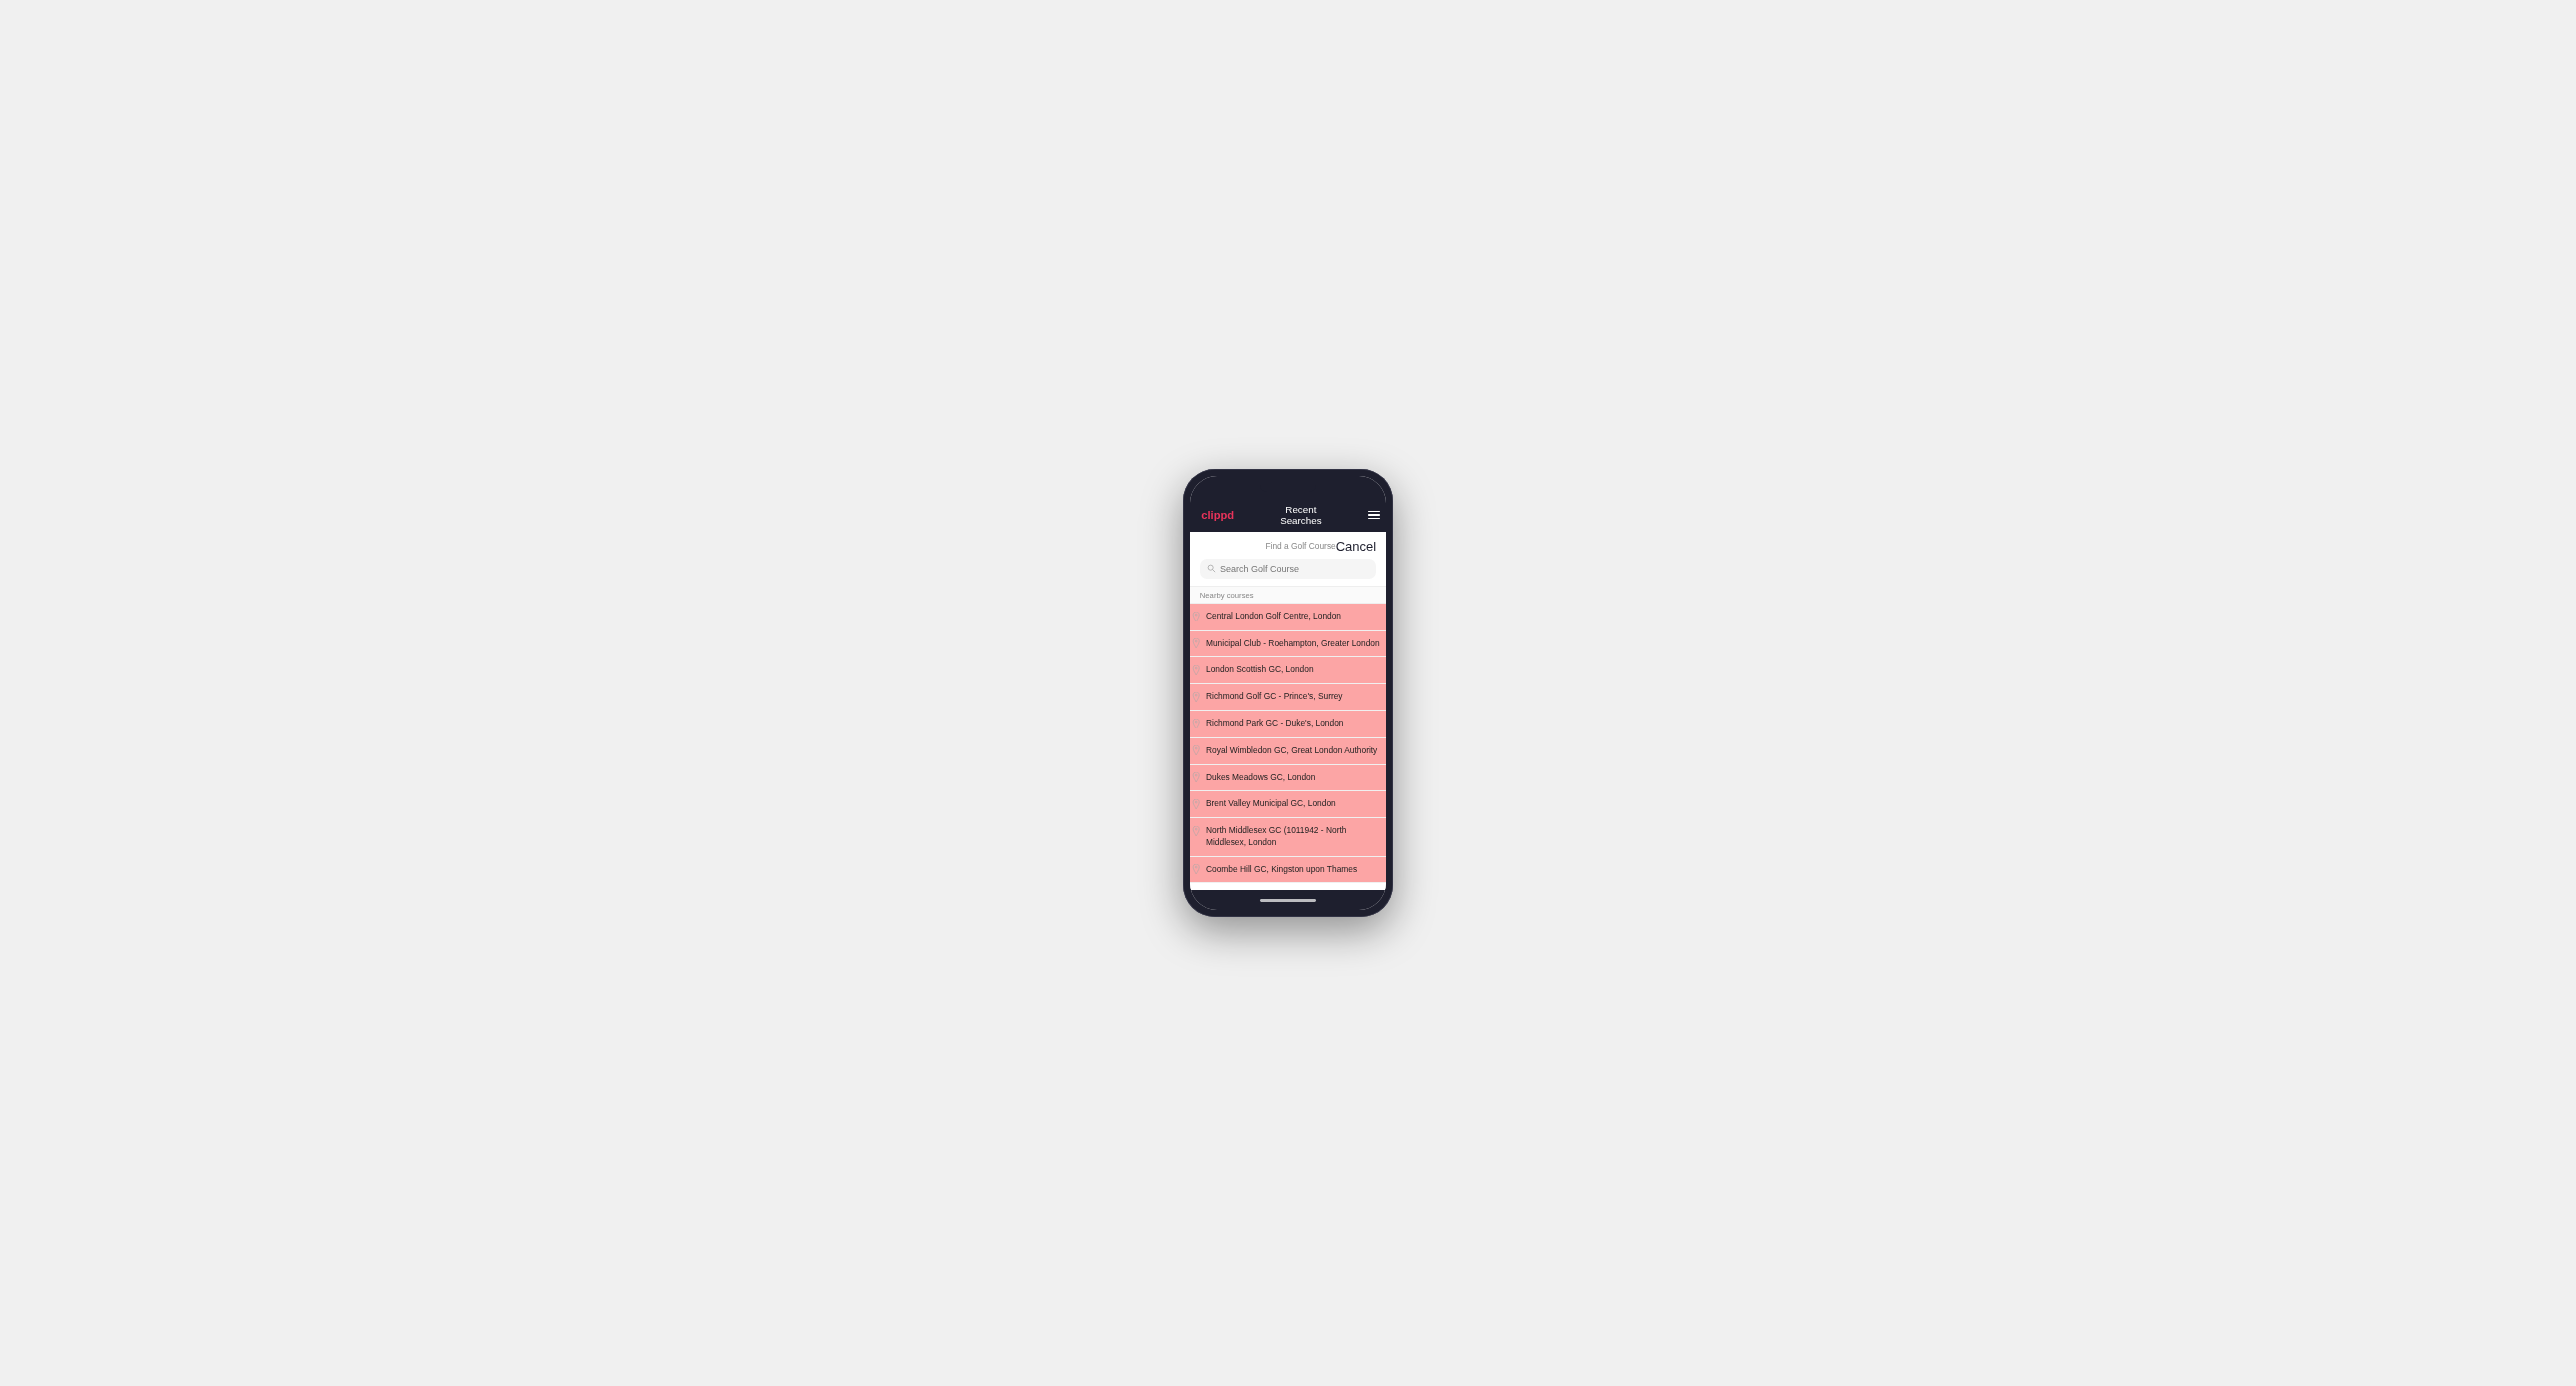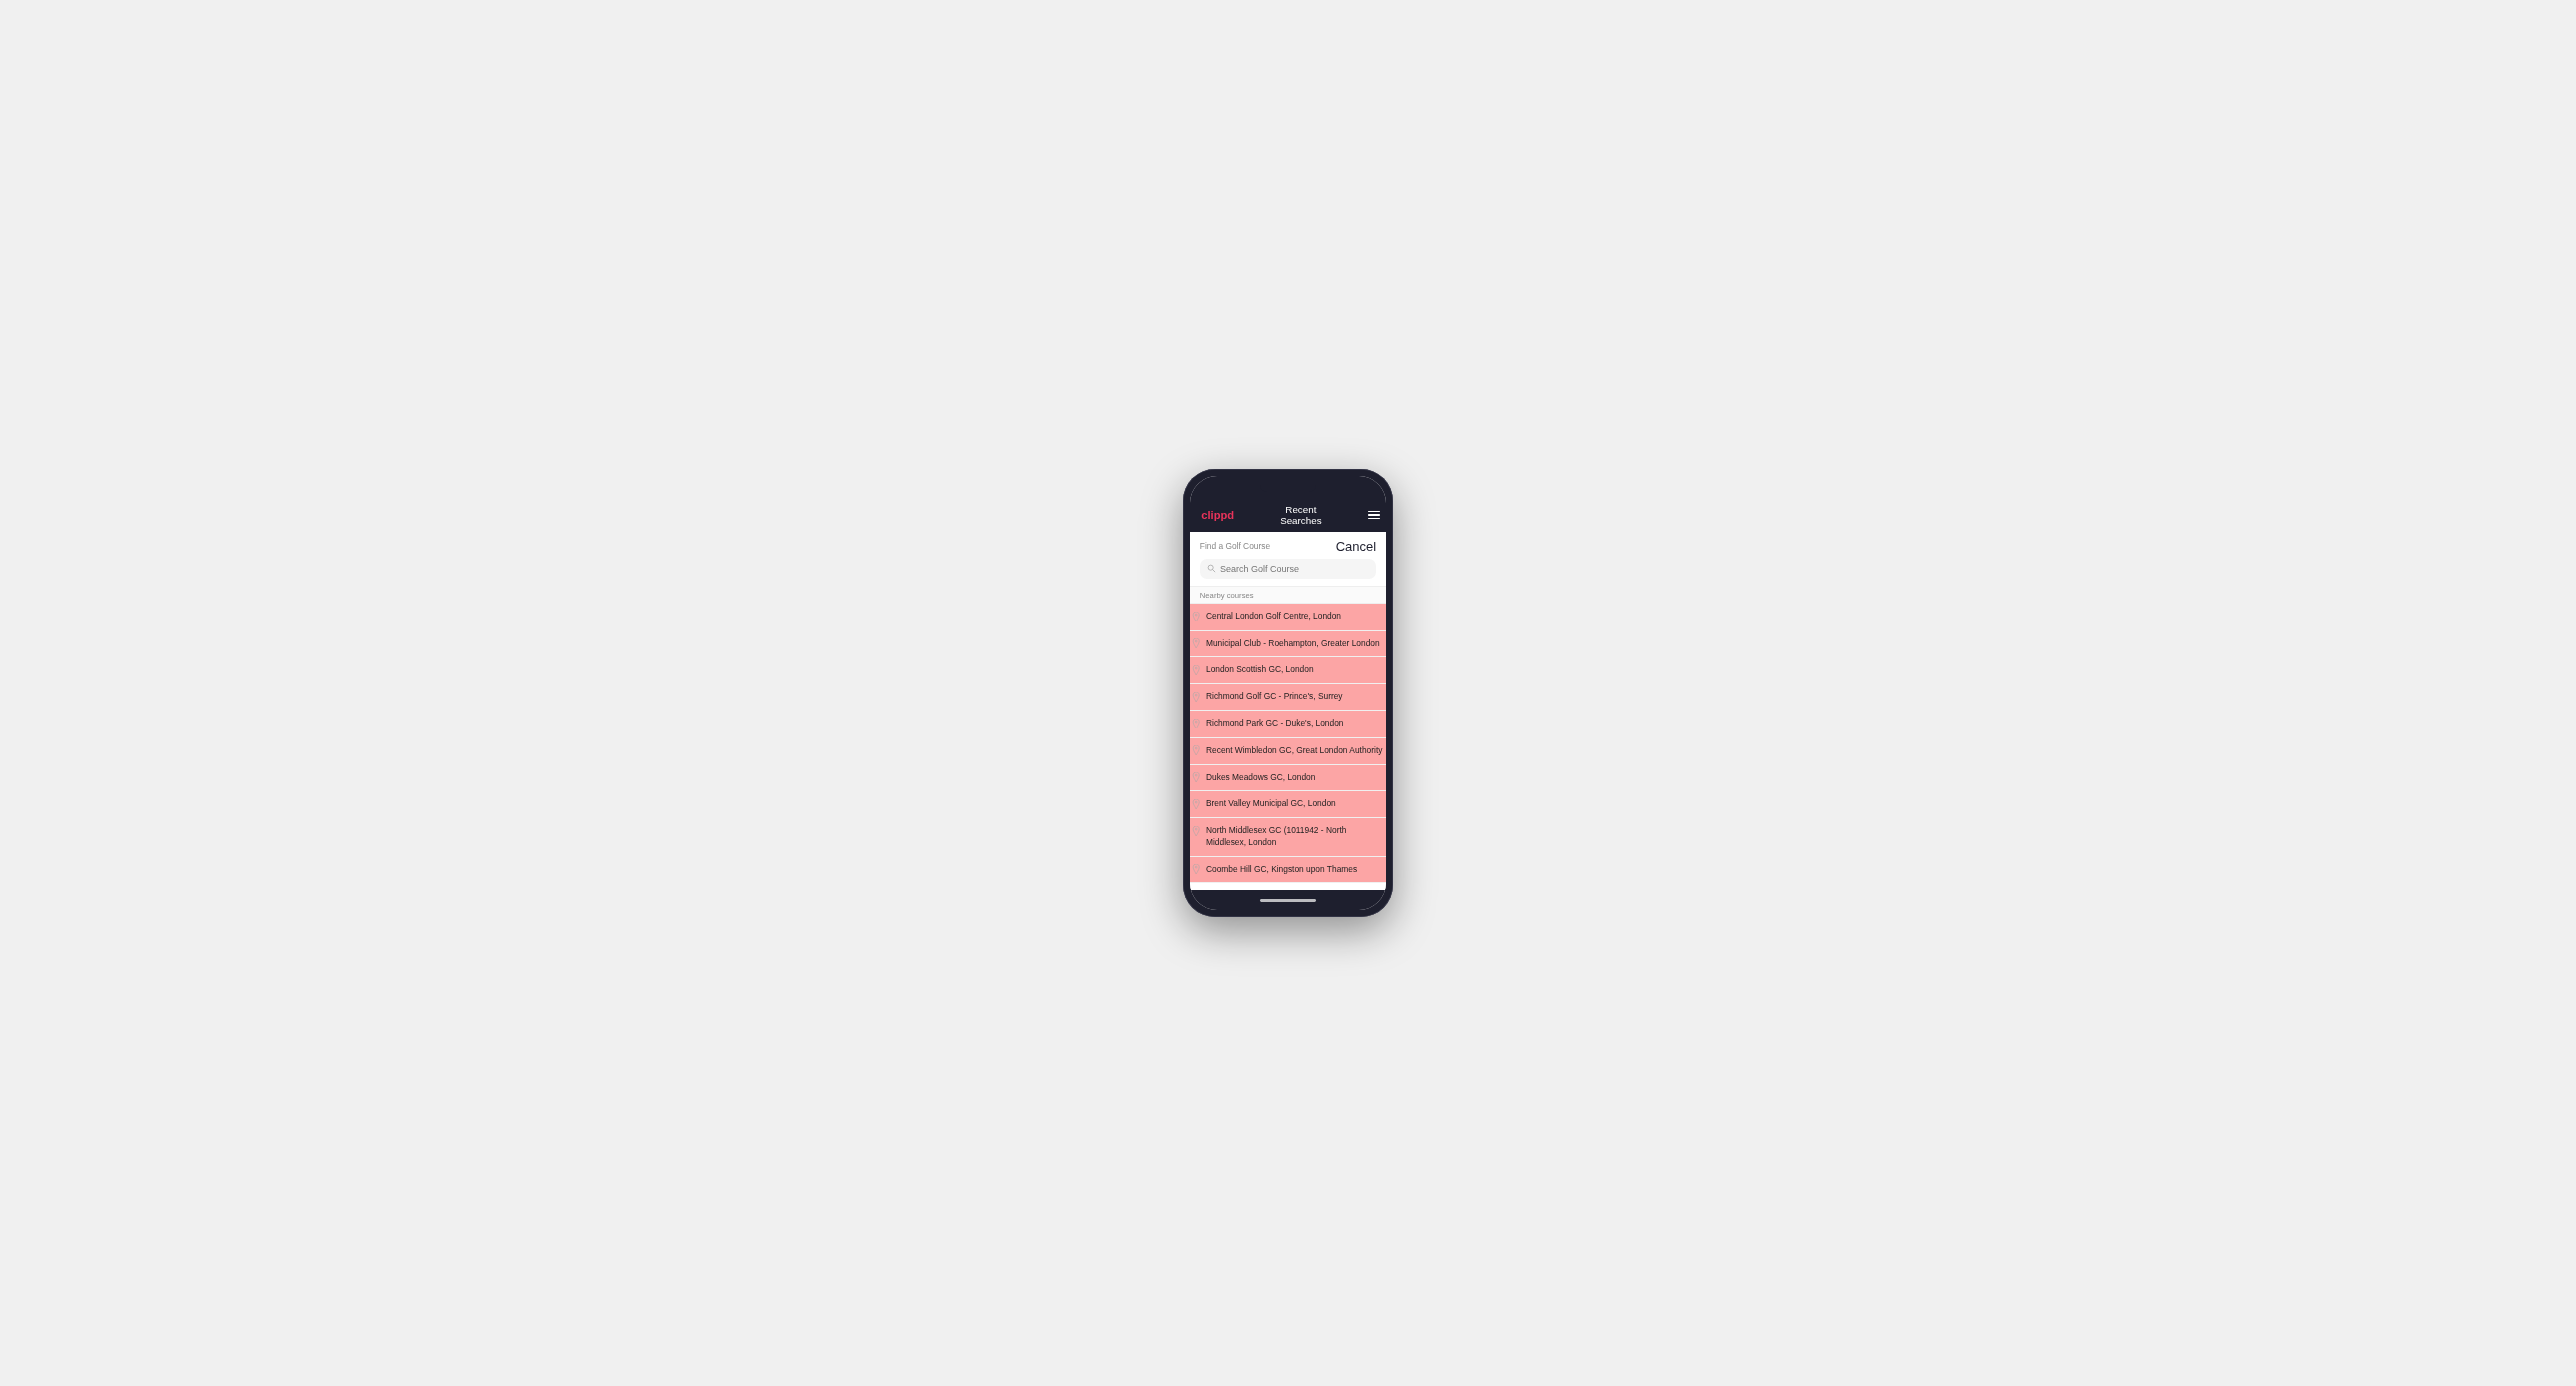--- a/index.html
+++ b/index.html
@@ -83,21 +83,21 @@
       border-radius: 0.7px;
     }
     .content-area {
       flex: 1;
       overflow-y: auto;
       background: #fff;
     }
     .find-bar {
       display: flex;
       align-items: center;
-      justify-content: space-between;
+      justify-content: flex-end;
       padding: 7px 9.8px 5.6px;
       background: #fff;
     }
     .find-label {
       font-size: 8.4px;
       color: #888;
     }
     .cancel-btn {
       font-size: 13px;
       color: #1e1f2e;
@@ -256,21 +256,21 @@
                 <path d="M6 0C3.24 0 1 2.24 1 5c0 3.75 5 11 5 11s5-7.25 5-11c0-2.76-2.24-5-5-5z" stroke="#aaa" stroke-width="1" fill="none"></path>
   <circle cx="6" cy="5" r="1.5" stroke="#aaa" stroke-width="1" fill="none"></circle>
               </svg>
               <span class="course-name">Richmond Park GC - Duke's, London</span>
             </li>
             <li class="course-item">
               <svg class="pin-icon" viewBox="0 0 12 16" fill="none">
                 <path d="M6 0C3.24 0 1 2.24 1 5c0 3.75 5 11 5 11s5-7.25 5-11c0-2.76-2.24-5-5-5z" stroke="#aaa" stroke-width="1" fill="none"></path>
   <circle cx="6" cy="5" r="1.5" stroke="#aaa" stroke-width="1" fill="none"></circle>
               </svg>
-              <span class="course-name">Recent Wimbledon GC, Great London Authority</span>
+              <span class="course-name">Royal Wimbledon GC, Great London Authority</span>
             </li>
             <li class="course-item">
               <svg class="pin-icon" viewBox="0 0 12 16" fill="none">
                 <path d="M6 0C3.24 0 1 2.24 1 5c0 3.75 5 11 5 11s5-7.25 5-11c0-2.76-2.24-5-5-5z" stroke="#aaa" stroke-width="1" fill="none"></path>
   <circle cx="6" cy="5" r="1.5" stroke="#aaa" stroke-width="1" fill="none"></circle>
               </svg>
               <span class="course-name">Dukes Meadows GC, London</span>
             </li>
             <li class="course-item">
               <svg class="pin-icon" viewBox="0 0 12 16" fill="none">

